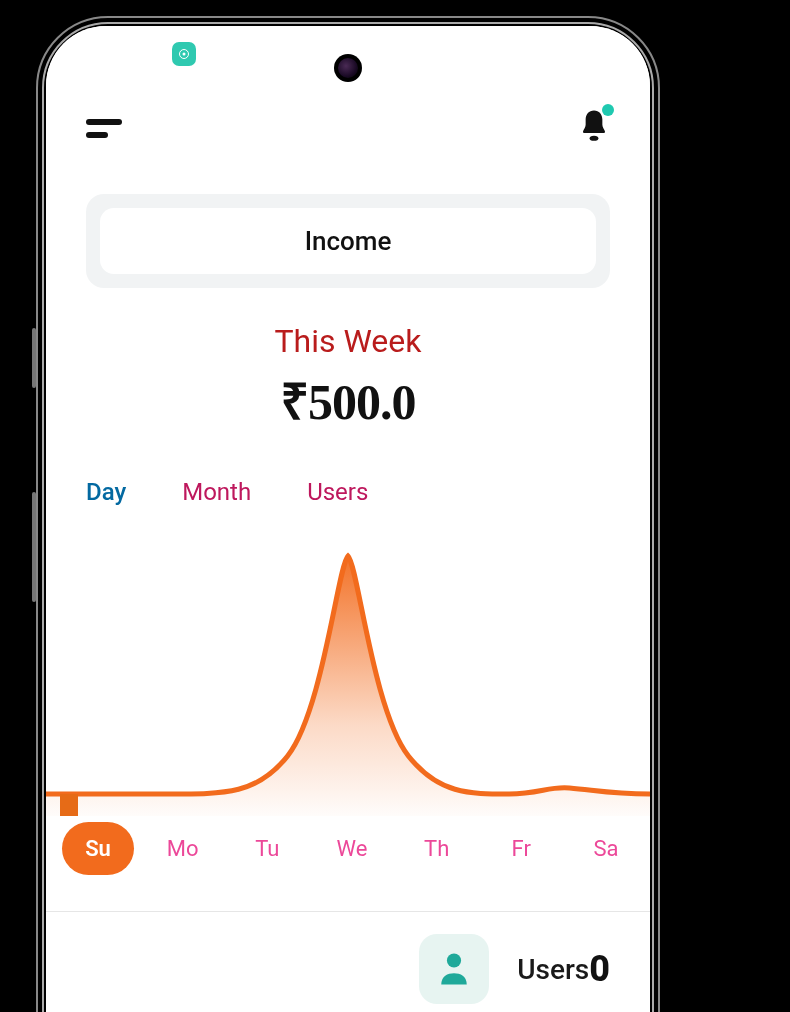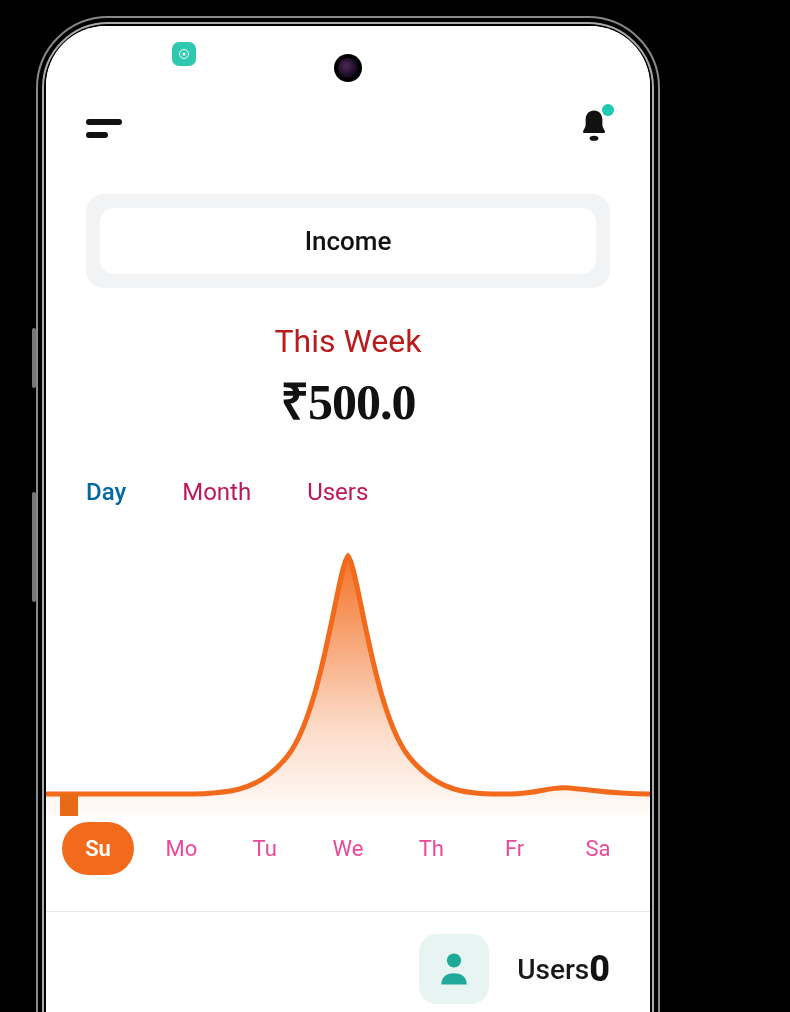--- a/index.html
+++ b/index.html
@@ -172,21 +172,21 @@
     width: 18px;
     height: 22px;
     background: #e66b17;
   }
 
   
   .day-row {
     display: flex;
     justify-content: space-between;
     align-items: center;
-    padding: 0 16px 0 16px;
+    padding: 0 8px 0 16px;
     margin-top: 6px;
   }
   .day {
     font-size: 22px;
     color: #ec4899;
     width: 72px;
     text-align: center;
   }
   .day.pill {
     color: #fff;

